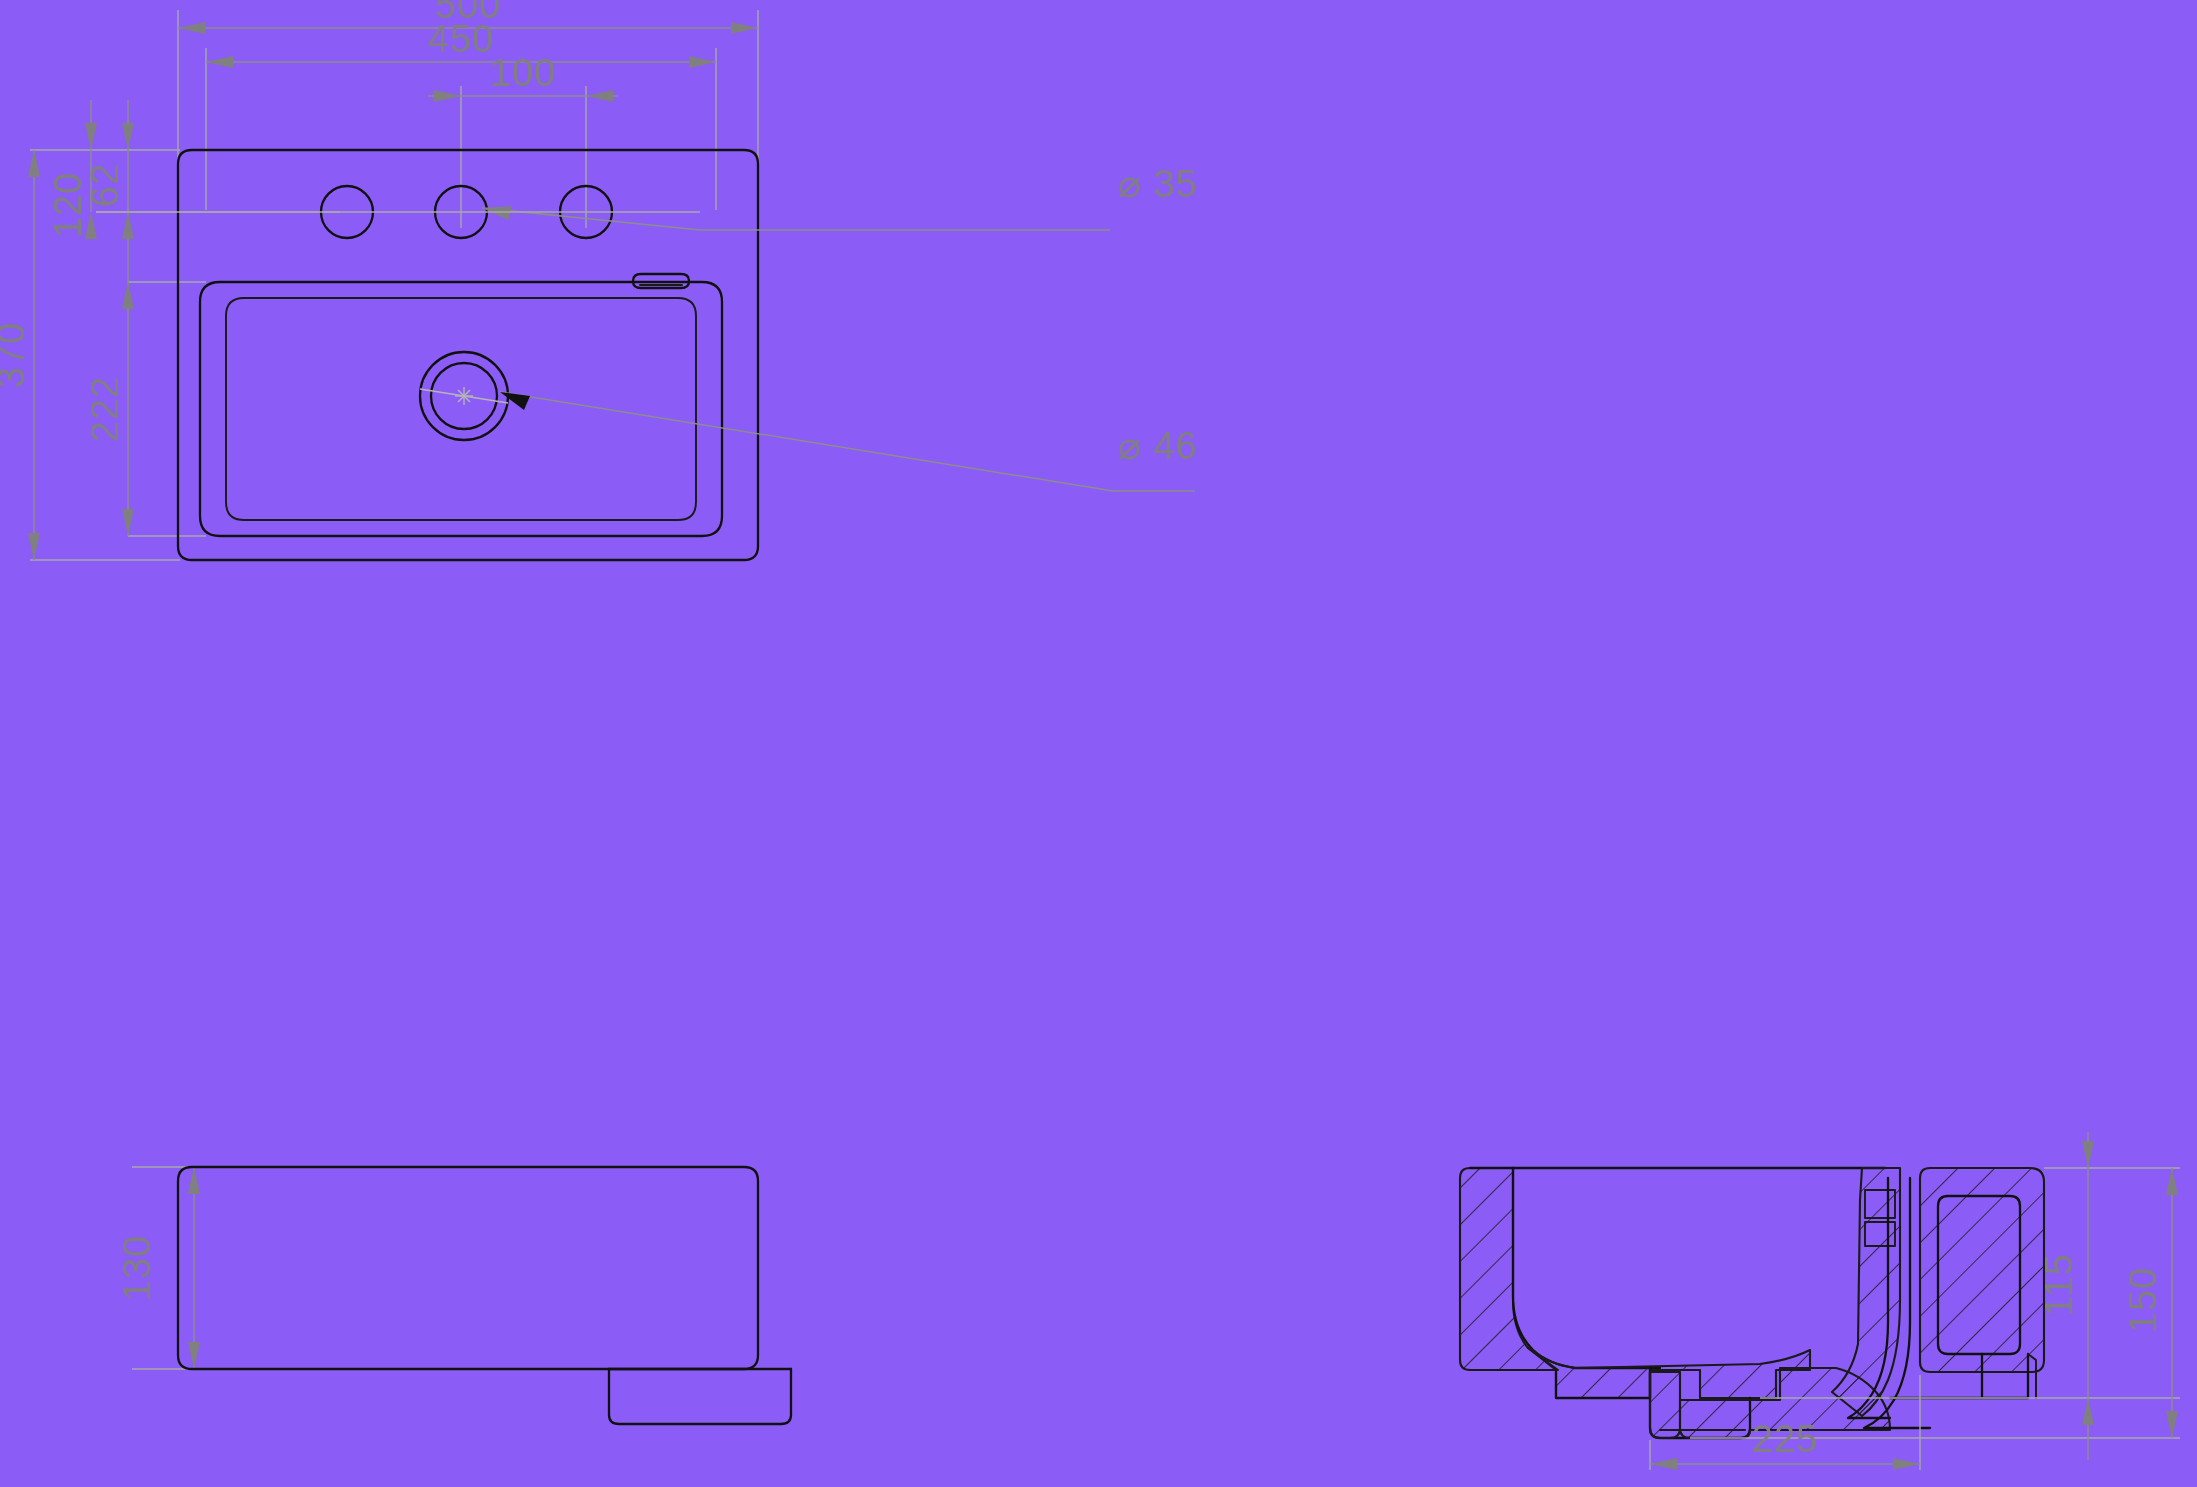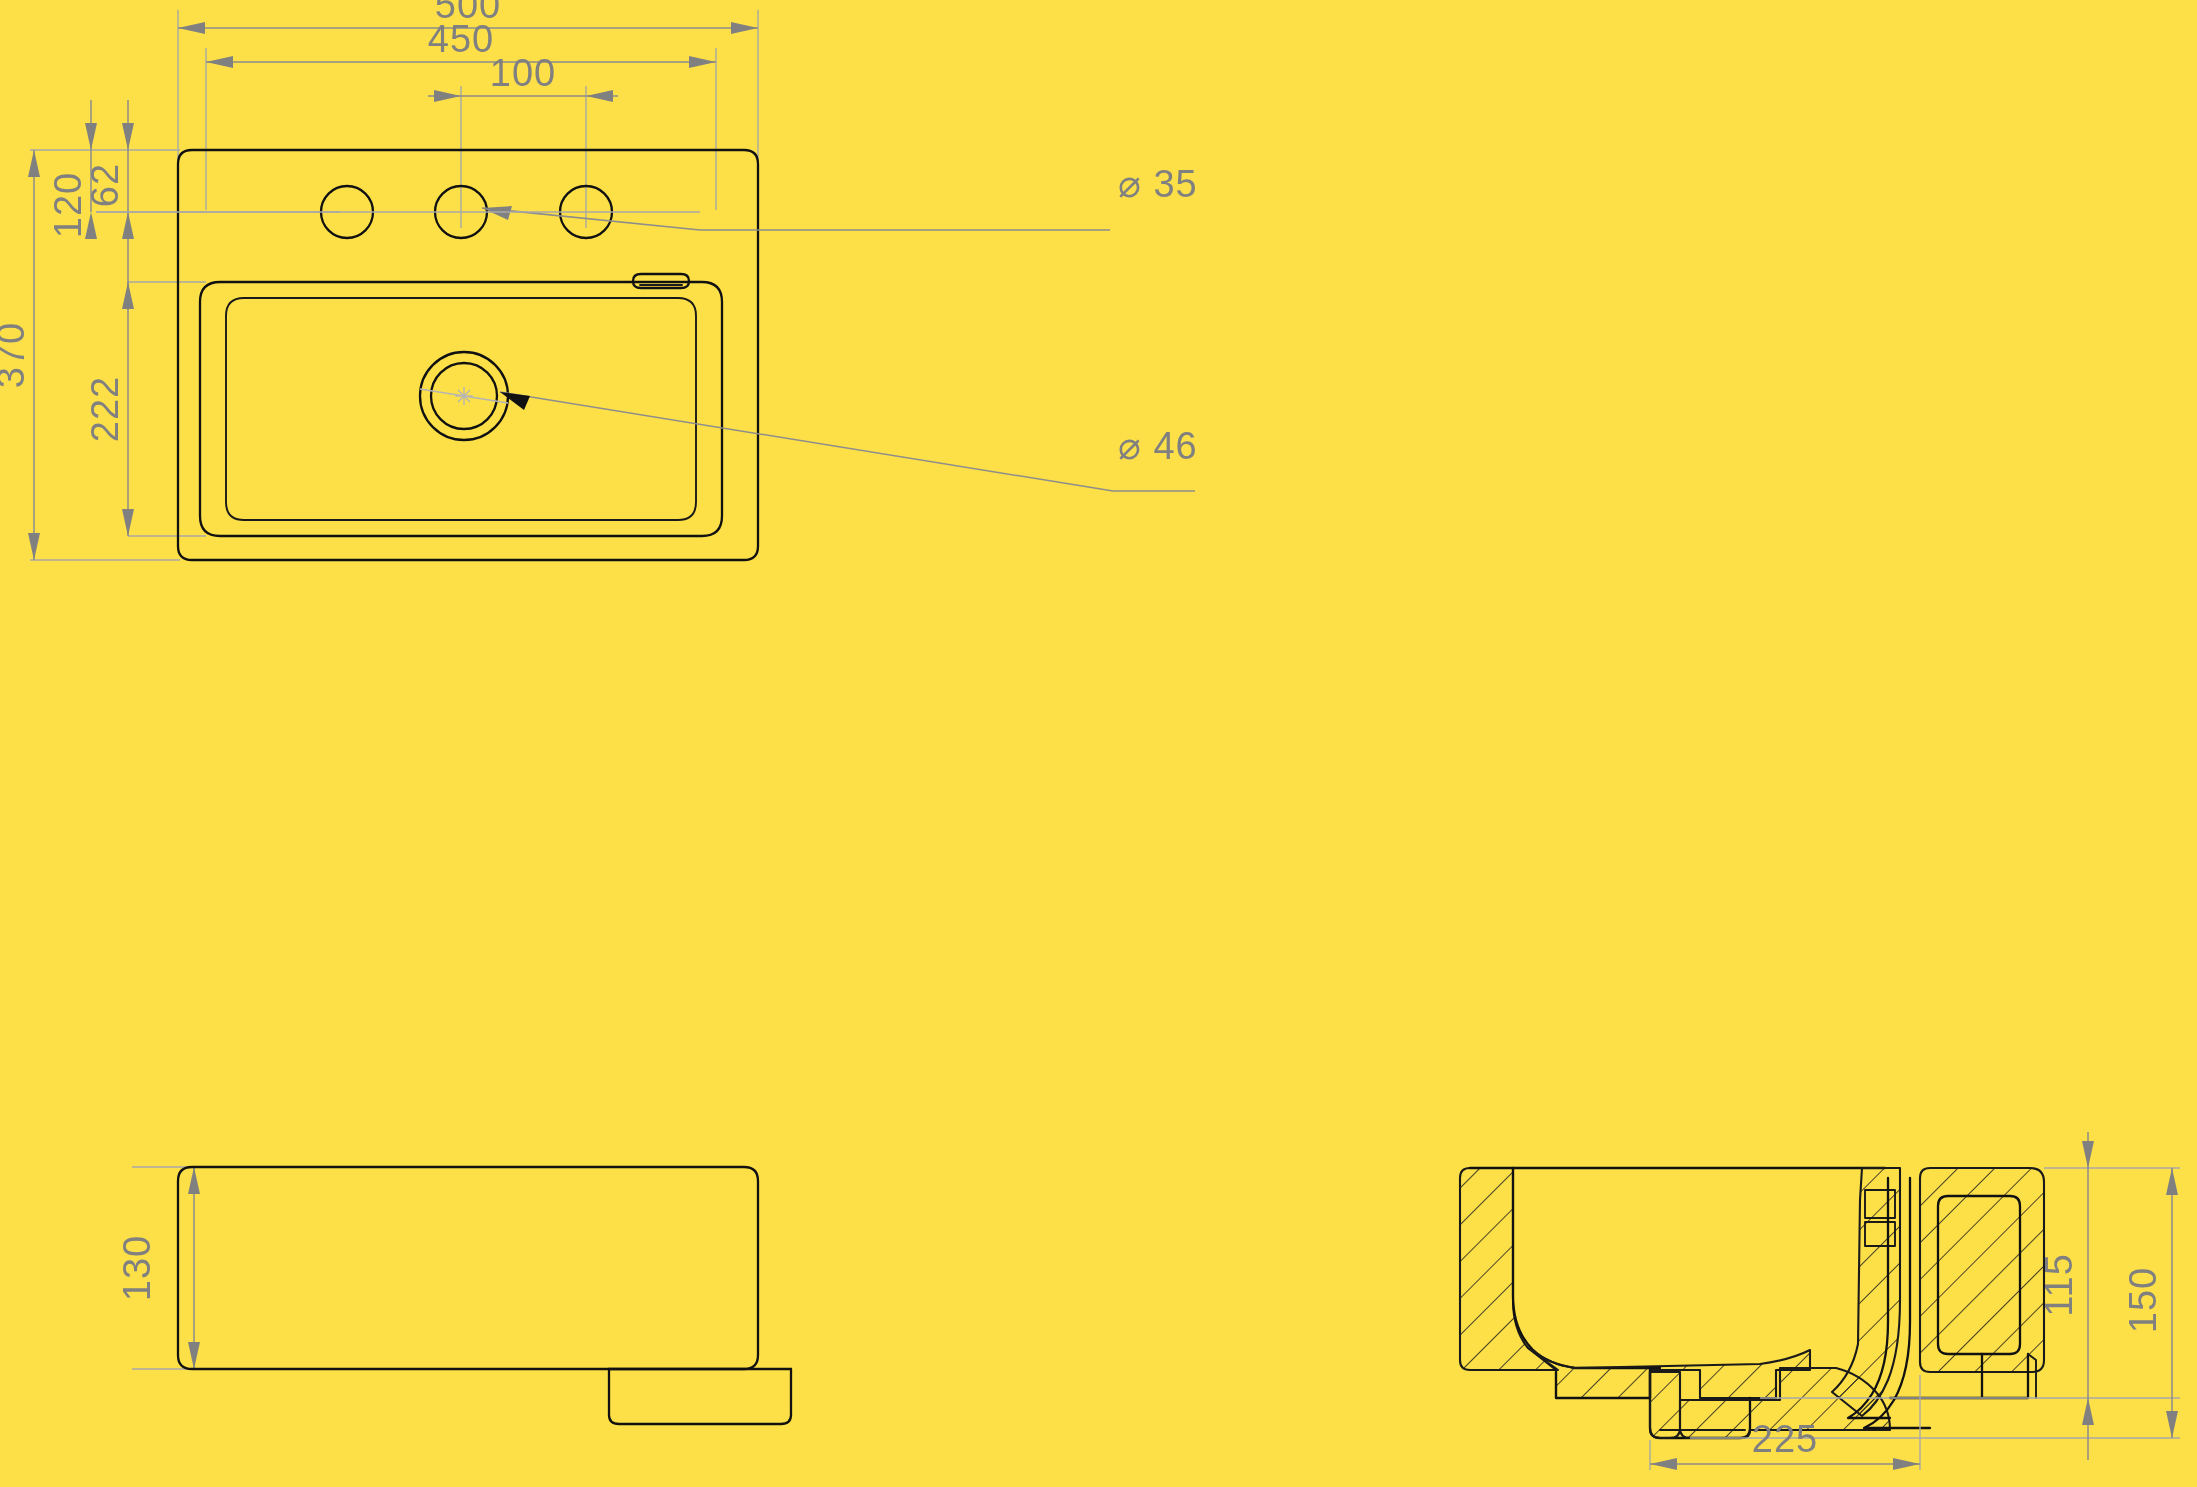--- a/index.html
+++ b/index.html
@@ -7,21 +7,21 @@
     padding: 0;
     background: #ffffff;
   }
   body {
     font-family: "Liberation Sans", sans-serif;
   }
   #sheet {
     position: relative;
     width: 2197px;
     height: 1487px;
-    background: #fde047;
+    background: #8b5cf6;
     overflow: hidden;
   }
   #sheet svg {
     position: absolute;
     left: 0;
     top: 0;
     width: 2197px;
     height: 1487px;
   }
   .dim-text {

